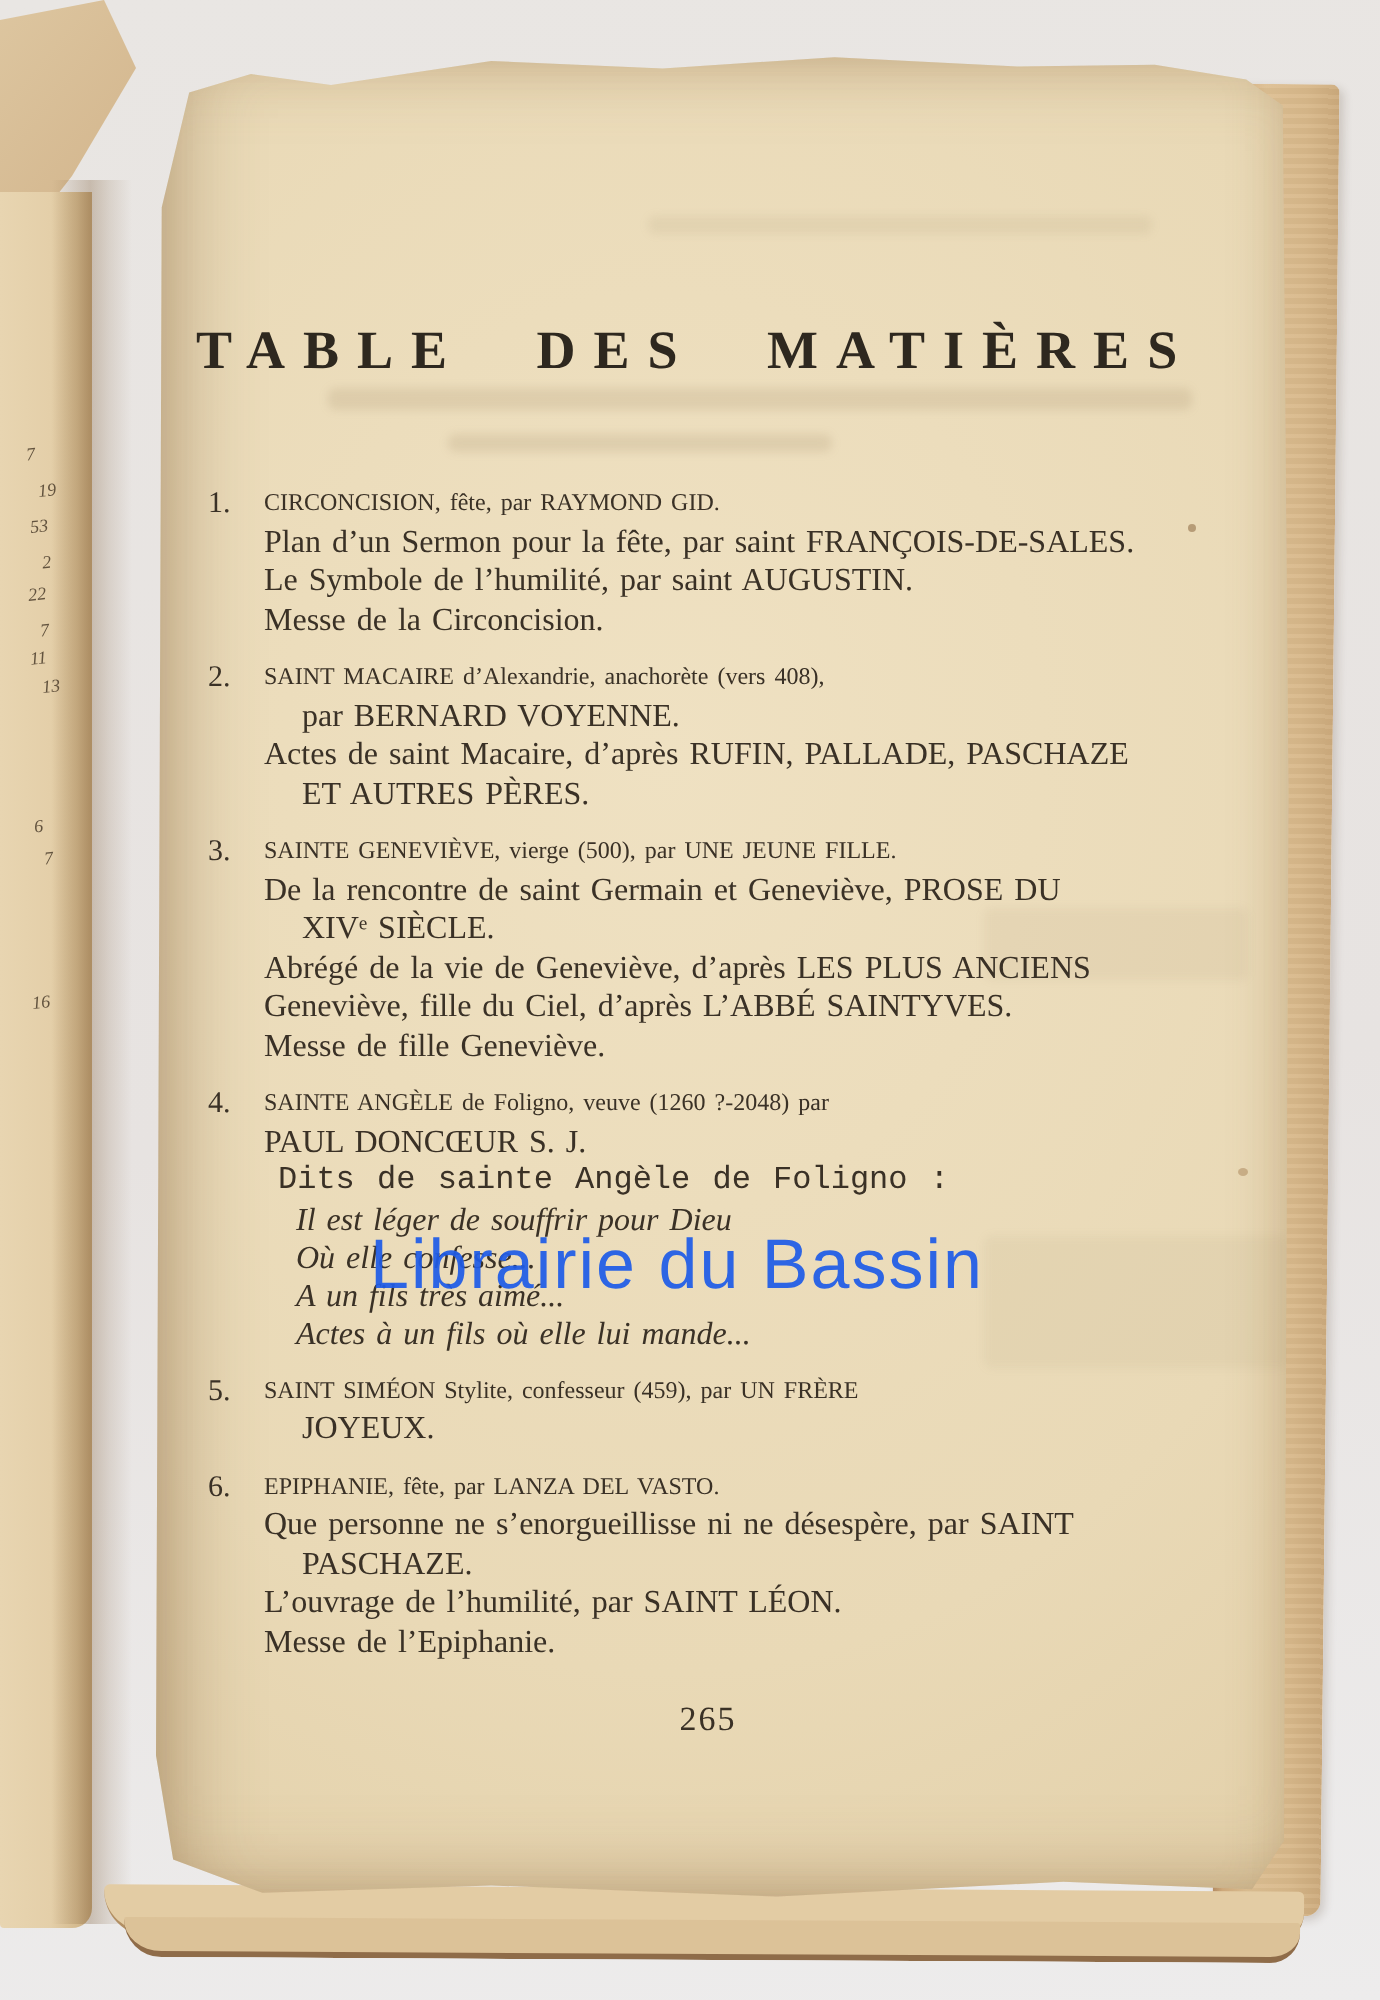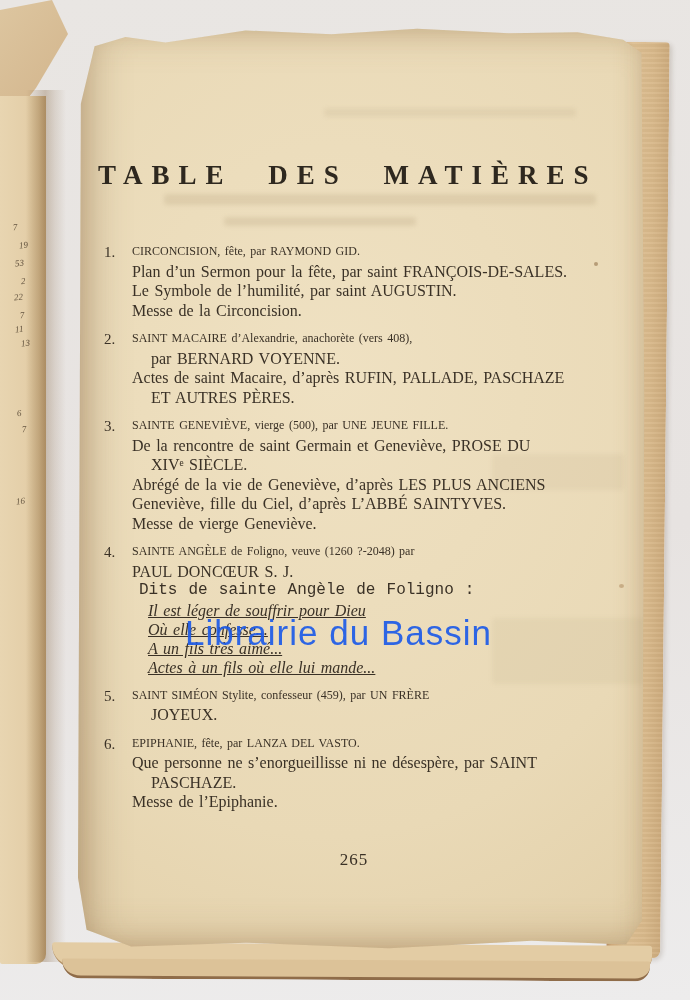--- a/index.html
+++ b/index.html
@@ -69,21 +69,21 @@
     font-size:27px;letter-spacing:9px;word-spacing:20px;color:#2e281f;}
 
   .toc{position:absolute;left:30px;top:218px;width:524px;color:var(--ink,#3a3126);}
   .toc-item{display:flex;margin-bottom:9px;}
   .toc-num{flex:0 0 28px;width:28px;font-size:15px;padding-top:2px;}
   .toc-lines{flex:1;}
   .line{font-size:16px;line-height:19.5px;white-space:nowrap;word-spacing:1.5px;}
   .l-first{font-size:12px;}
   .l-indent{margin-left:19px;}
   .l-dits{margin-left:7px;font-family:Liberation Mono, monospace;}
-  .l-quote{margin-left:16px;font-style:italic;line-height:19px;text-decoration:underline;}
+  .l-quote{margin-left:16px;font-style:italic;line-height:19px;}
 
   .pageno{position:absolute;left:0;top:826px;width:560px;text-align:center;
     font-size:17px;letter-spacing:1px;color:var(--ink,#3a3126);}
 
   .watermark{position:absolute;left:185px;top:613px;z-index:9;white-space:nowrap;
     font-family:"Liberation Sans","DejaVu Sans",sans-serif;font-size:35px;letter-spacing:1px;
     color:var(--watermark_blue,#1f5ce8);opacity:.93;}
 </style>
 </head>
 <body>
@@ -145,21 +145,21 @@
           </div>
         </div>
         <div class="toc-item">
           <div class="toc-num">3.</div>
           <div class="toc-lines">
             <div class="line l-first">SAINTE GENEVIÈVE, vierge (500), par UNE JEUNE FILLE.</div>
             <div class="line l-normal">De la rencontre de saint Germain et Geneviève, PROSE DU</div>
             <div class="line l-indent">XIVᵉ SIÈCLE.</div>
             <div class="line l-normal">Abrégé de la vie de Geneviève, d’après LES PLUS ANCIENS</div>
             <div class="line l-normal">Geneviève, fille du Ciel, d’après L’ABBÉ SAINTYVES.</div>
-            <div class="line l-normal">Messe de vierge Geneviève.</div>
+            <div class="line l-normal">Messe de fille Geneviève.</div>
           </div>
         </div>
         <div class="toc-item">
           <div class="toc-num">4.</div>
           <div class="toc-lines">
             <div class="line l-first">SAINTE ANGÈLE de Foligno, veuve (1260 ?-2048) par</div>
             <div class="line l-normal">PAUL DONCŒUR S. J.</div>
             <div class="line l-dits">Dits de sainte Angèle de Foligno :</div>
             <div class="line l-quote">Il est léger de souffrir pour Dieu</div>
             <div class="line l-quote">Où elle confesse...</div>
@@ -173,20 +173,21 @@
             <div class="line l-first">SAINT SIMÉON Stylite, confesseur (459), par UN FRÈRE</div>
             <div class="line l-indent">JOYEUX.</div>
           </div>
         </div>
         <div class="toc-item">
           <div class="toc-num">6.</div>
           <div class="toc-lines">
             <div class="line l-first">EPIPHANIE, fête, par LANZA DEL VASTO.</div>
             <div class="line l-normal">Que personne ne s’enorgueillisse ni ne désespère, par SAINT</div>
             <div class="line l-indent">PASCHAZE.</div>
+            <div class="line l-normal">L’ouvrage de l’humilité, par SAINT LÉON.</div>
             <div class="line l-normal">Messe de l’Epiphanie.</div>
           </div>
         </div>
       </div>
 
     <div class="pageno">265</div>
   </div>
 
   <div class="watermark">Librairie du Bassin</div>
 

